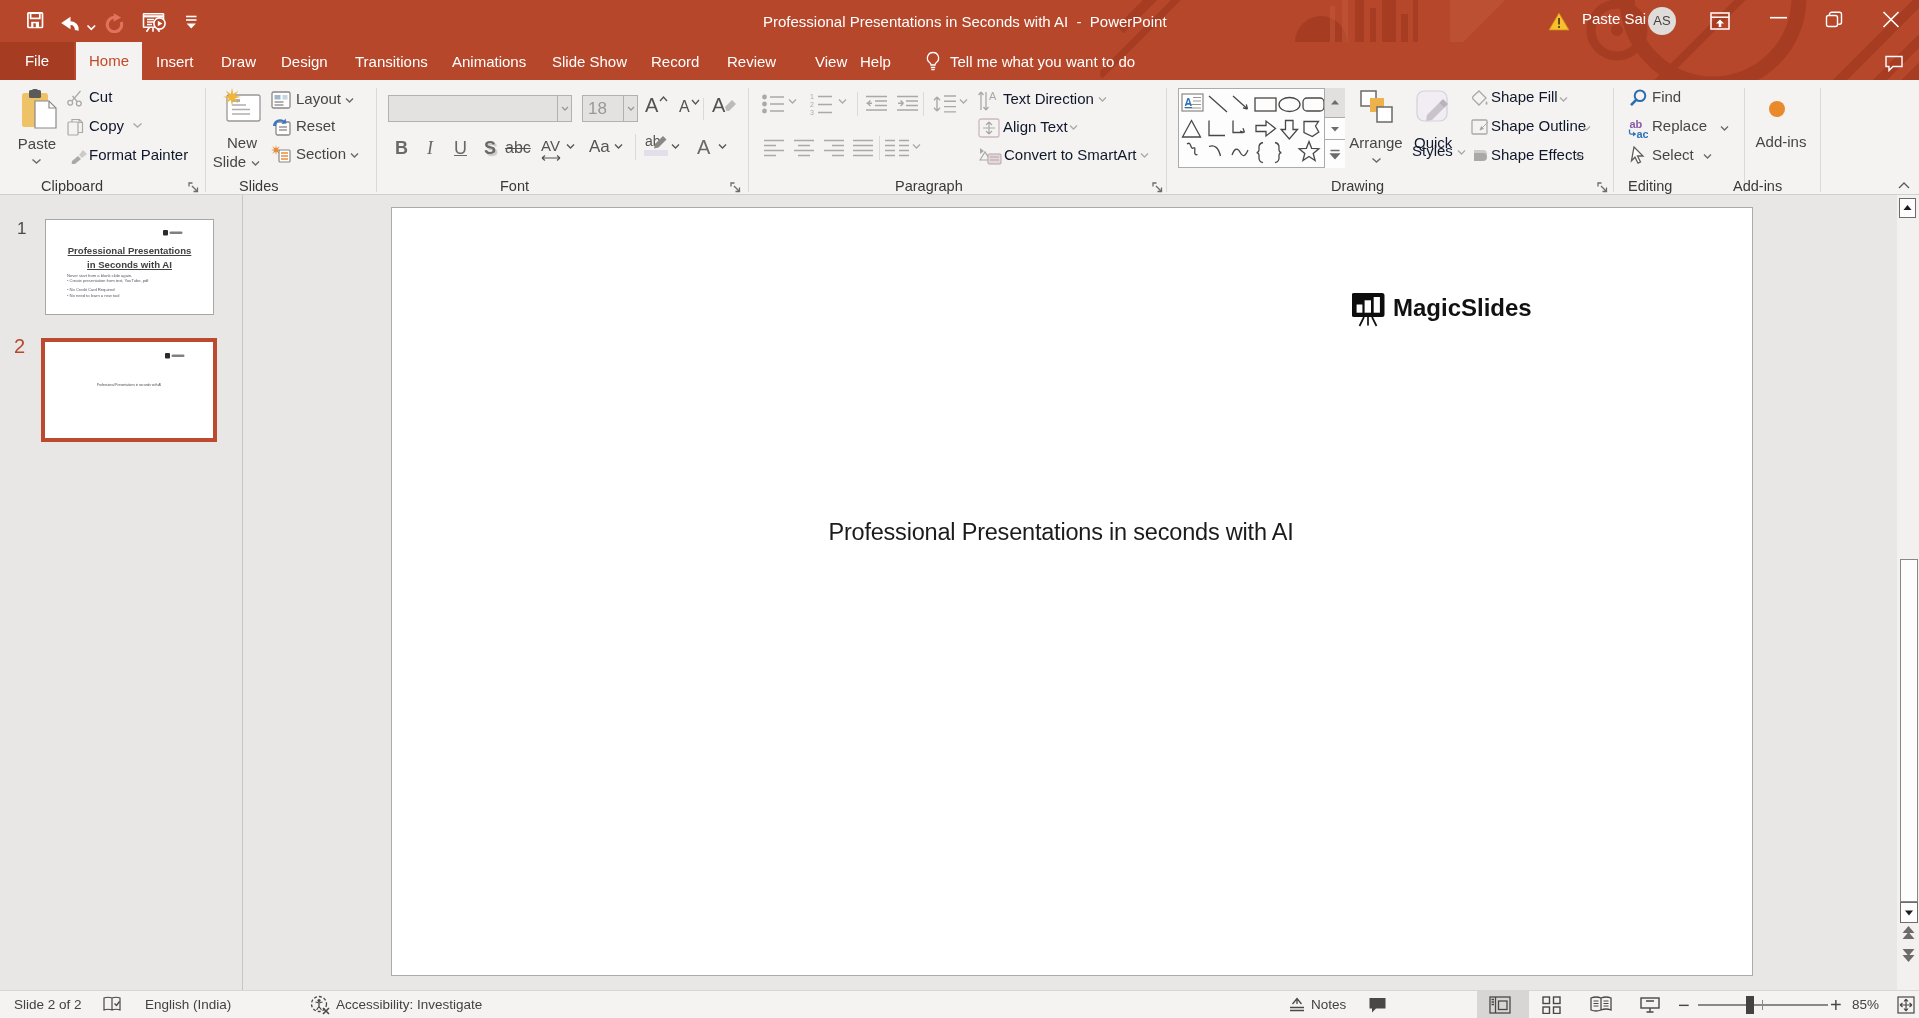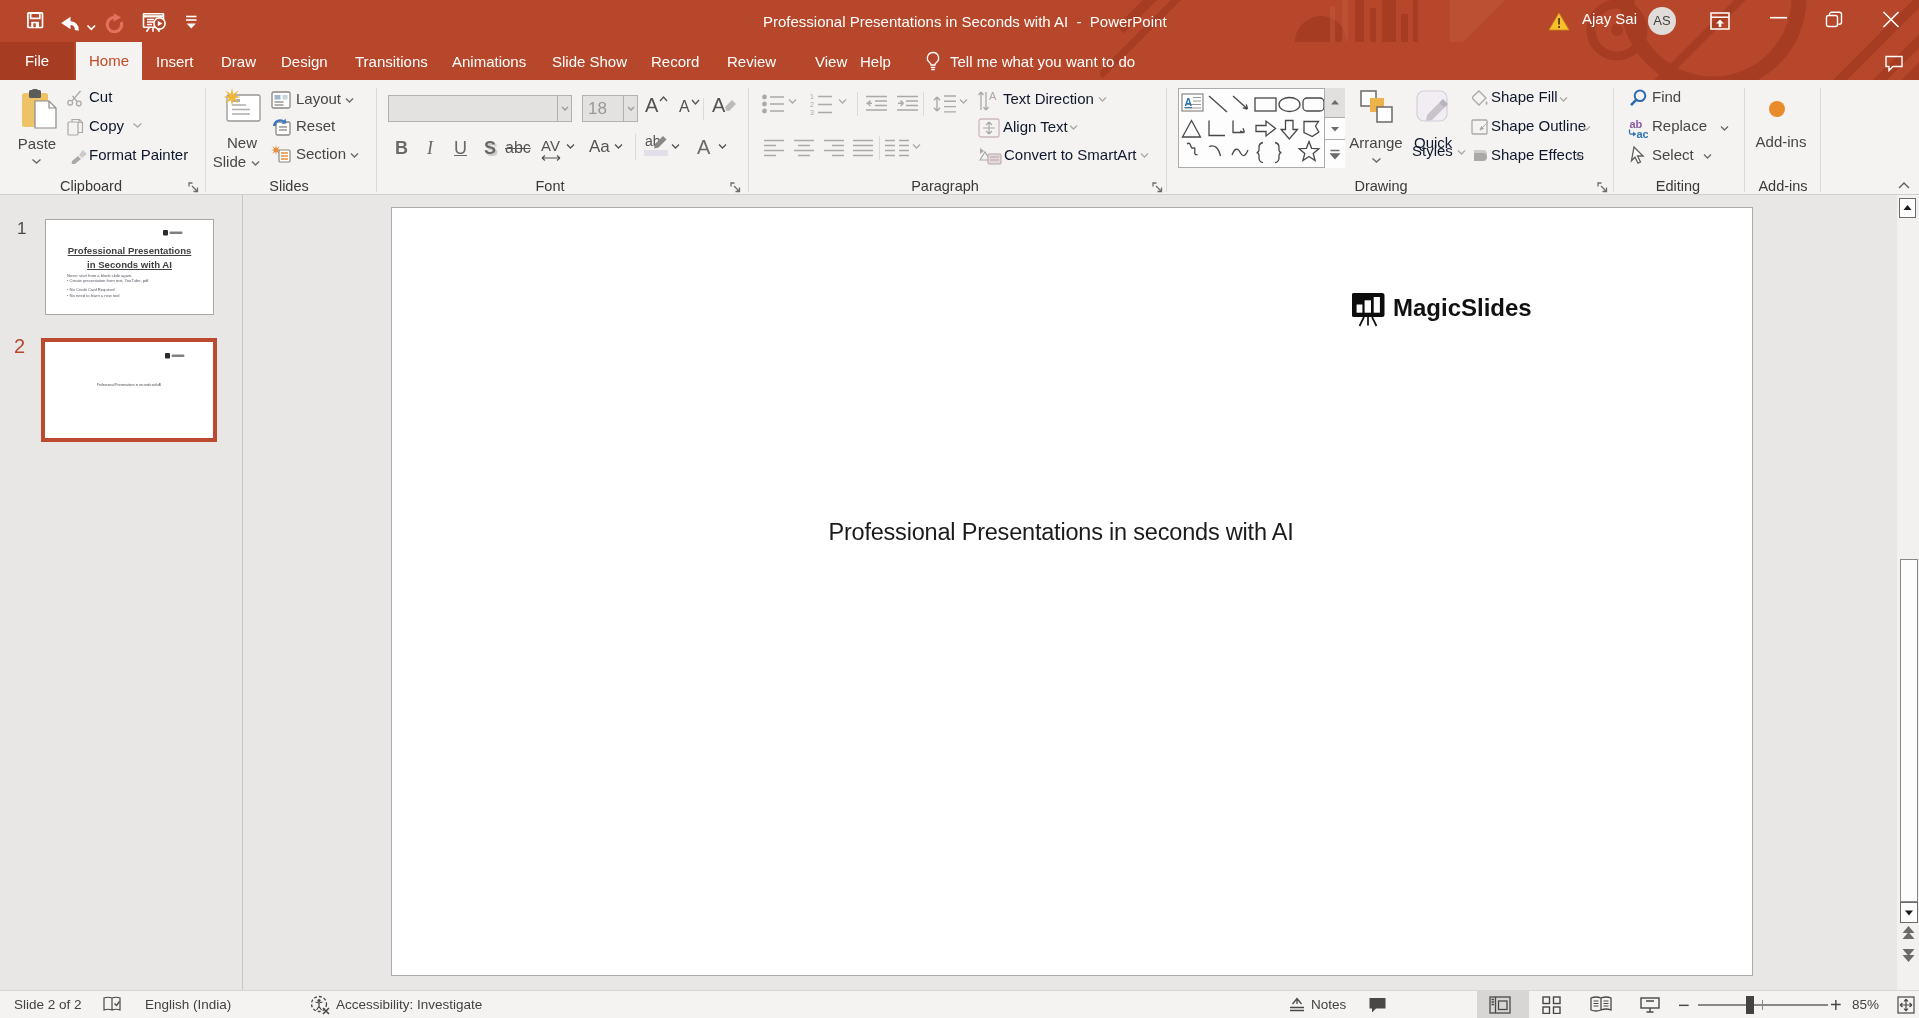--- a/index.html
+++ b/index.html
@@ -10,21 +10,21 @@
 
 #hdr { position:absolute; left:0; top:0; width:1919px; height:80px; background:#B6472B; overflow:hidden; }
 #titlebar { position:absolute; left:0; top:0; width:1919px; height:42px; }
 #tabrow { position:absolute; left:0; top:42px; width:1919px; height:38px; }
 .ttxt { color:#FFFFFF; font-size:15px; }
 
 
 #ribbon { position:absolute; left:0; top:80px; width:1919px; height:115px; background:#F4F3F2; border-bottom:1px solid #D2D0CE; }
 #ribbonc { position:absolute; left:0; top:0; width:1919px; height:1018px; }
 .gsep { position:absolute; top:88px; width:1px; height:104px; background:#DCDAD8; }
-.glabel { position:absolute; top:178px; font-size:14.5px; color:#3b3936; text-align:center; }
+.glabel { position:absolute; top:178px; font-size:14.5px; color:#3b3936; }
 .rbtxt { font-size:15px; color:#484644; }
 .rbtxt.gray, .gray { color:#0f172a; }
 .dlauncher { position:absolute; width:14px; height:14px; }
 
 
 #work { position:absolute; left:0; top:195px; width:1919px; height:796px; background:#E8E7E6; }
 #paneldiv { position:absolute; left:242px; top:195px; width:1px; height:796px; background:#C8C6C4; }
 #slide { position:absolute; left:391px; top:207px; width:1362px; height:769px; background:#FFFFFF; border:1px solid #ABABAB; }
 
 
@@ -92,21 +92,21 @@
       </g>
       <path d="M159.6 11.5 l4.65 5 4.65 -5 z" fill="#fff"></path>
     </svg>
     <div class="abs ttxt" style="left:763px;top:13px;">Professional Presentations in Seconds with AI&nbsp; -&nbsp; PowerPoint</div>
 
     <svg class="abs" style="left:1548px;top:12px" width="22" height="19" viewBox="0 0 22 19">
       <path d="M11 1 L21 18 H1 Z" fill="#FABF2C" stroke="#C98C1B" stroke-width="0.8"></path>
       <rect x="10.1" y="6" width="1.9" height="6.5" fill="#5a4a10"></rect>
       <rect x="10.1" y="14" width="1.9" height="2" fill="#5a4a10"></rect>
     </svg>
-    <div class="abs ttxt" style="left:1582px;top:10px">Ajay Sai</div>
+    <div class="abs ttxt" style="left:1582px;top:10px">Paste Sai</div>
     <div class="abs" style="left:1648px;top:7px;width:28px;height:28px;border-radius:50%;background:#DFDCD9;color:#44423f;font-size:13px;text-align:center;line-height:28px;">AS</div>
 
     <svg class="abs" style="left:1710px;top:12px" width="20" height="18" viewBox="0 0 20 18">
       <rect x="1" y="1" width="18" height="16" fill="none" stroke="#fff" stroke-width="1.5"></rect>
       <path d="M1 5.2 h18" stroke="#fff" stroke-width="1.5"></path>
       <path d="M10 7.5 l4 4 h-2.7 v3.5 h-2.6 v-3.5 h-2.7 z" fill="#fff"></path>
     </svg>
     <svg class="abs" style="left:1768px;top:13px" width="21" height="16" viewBox="0 0 21 16">
         <path d="M2 4.7 h17" stroke="#fff" stroke-width="1.6"></path>
       </svg>

